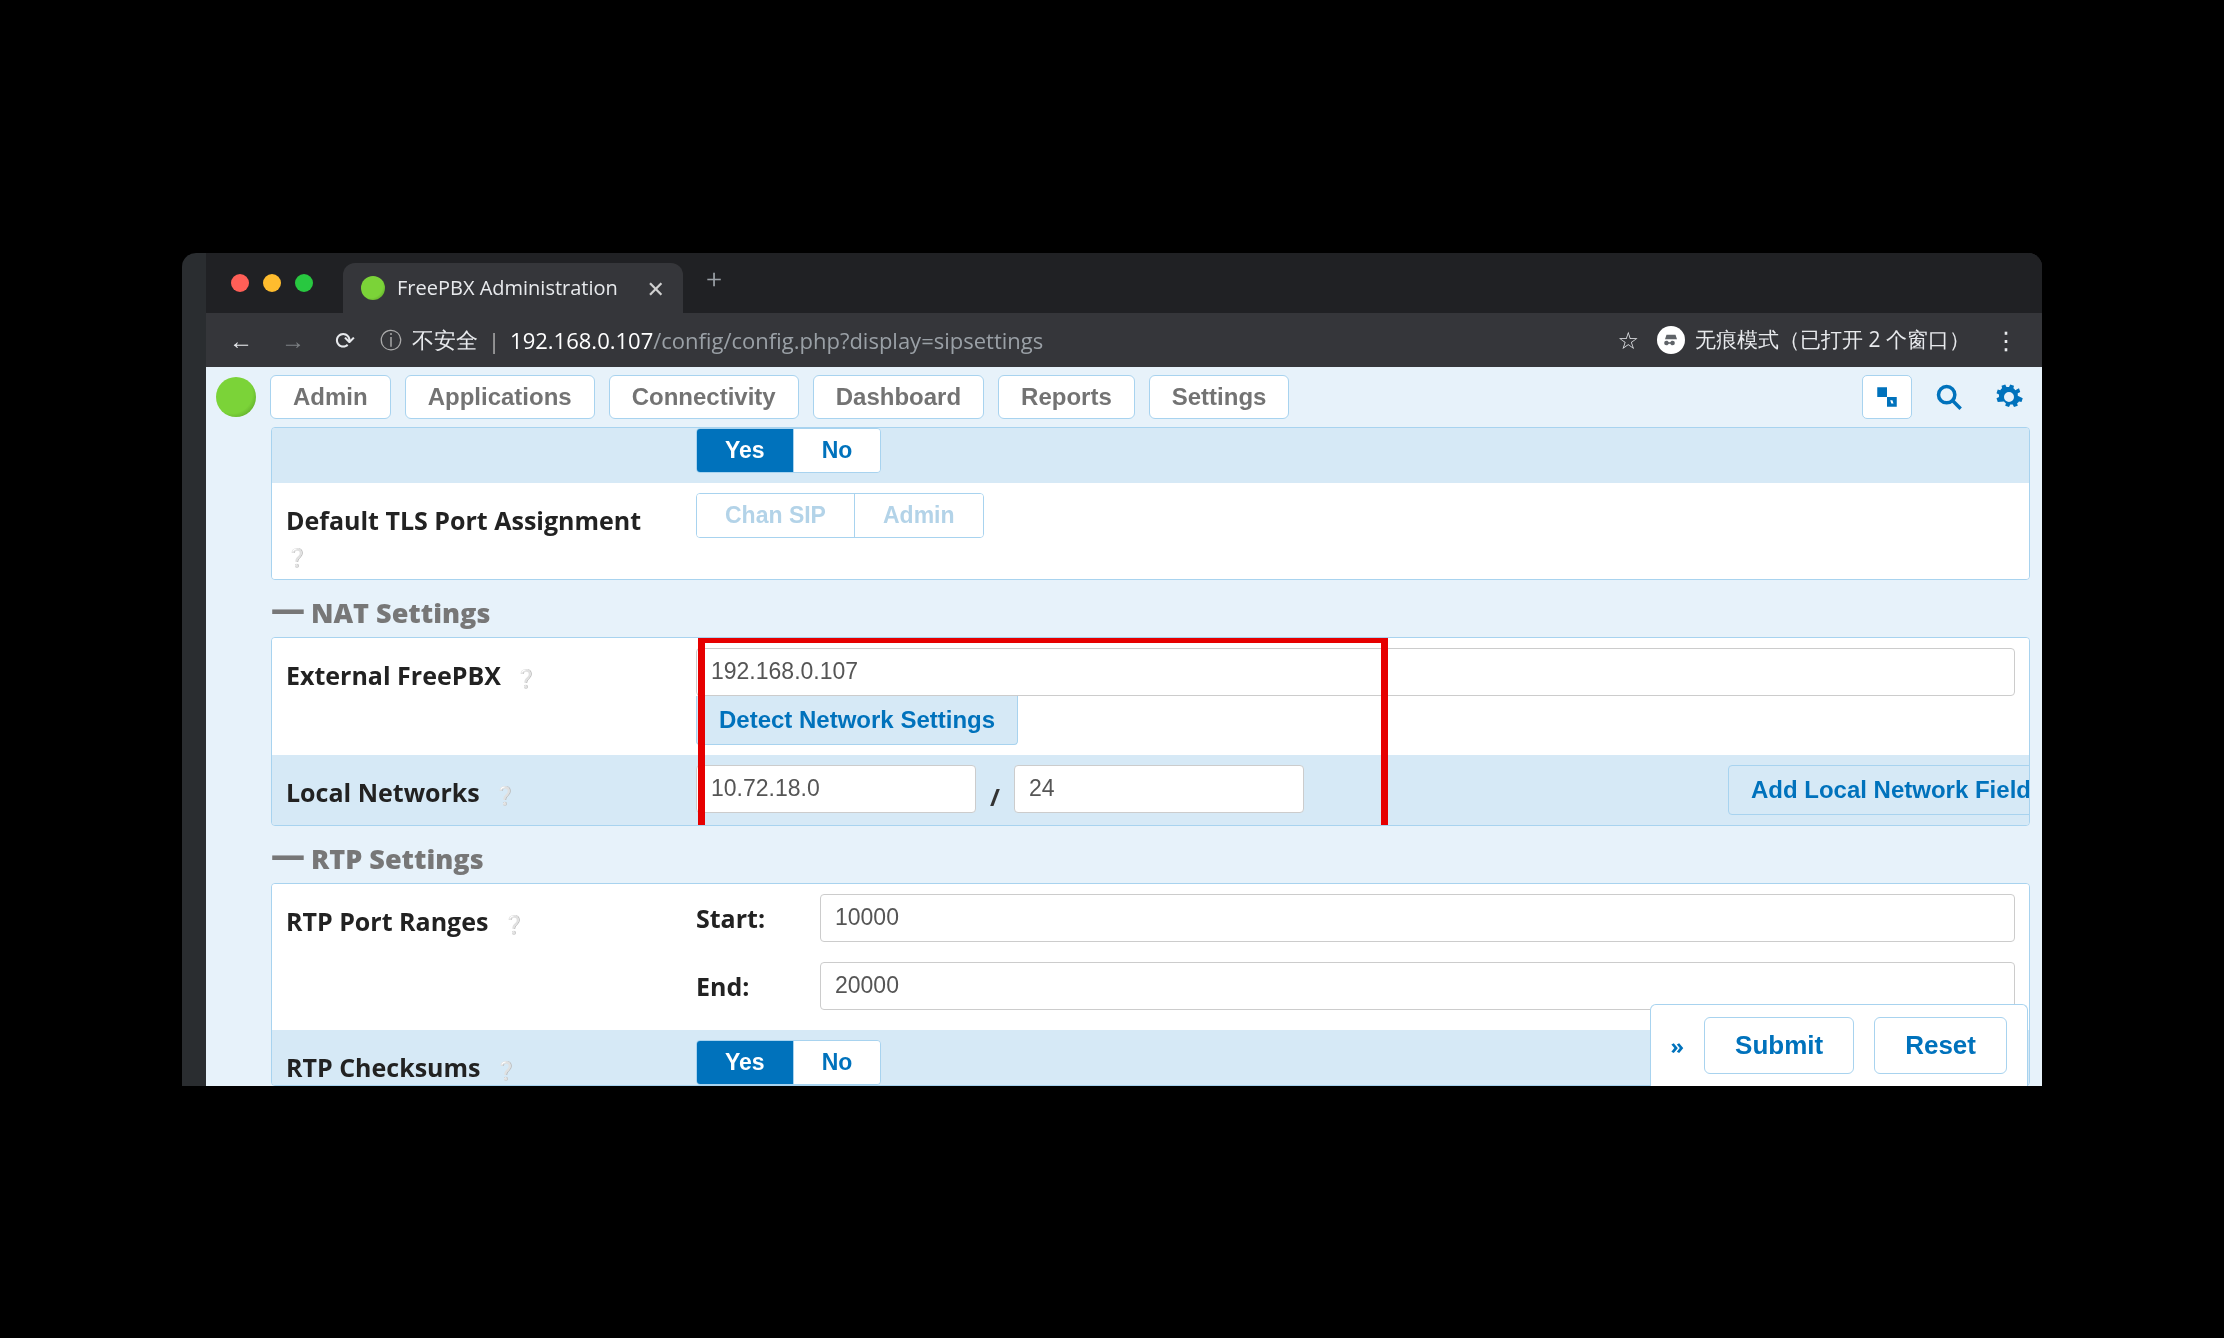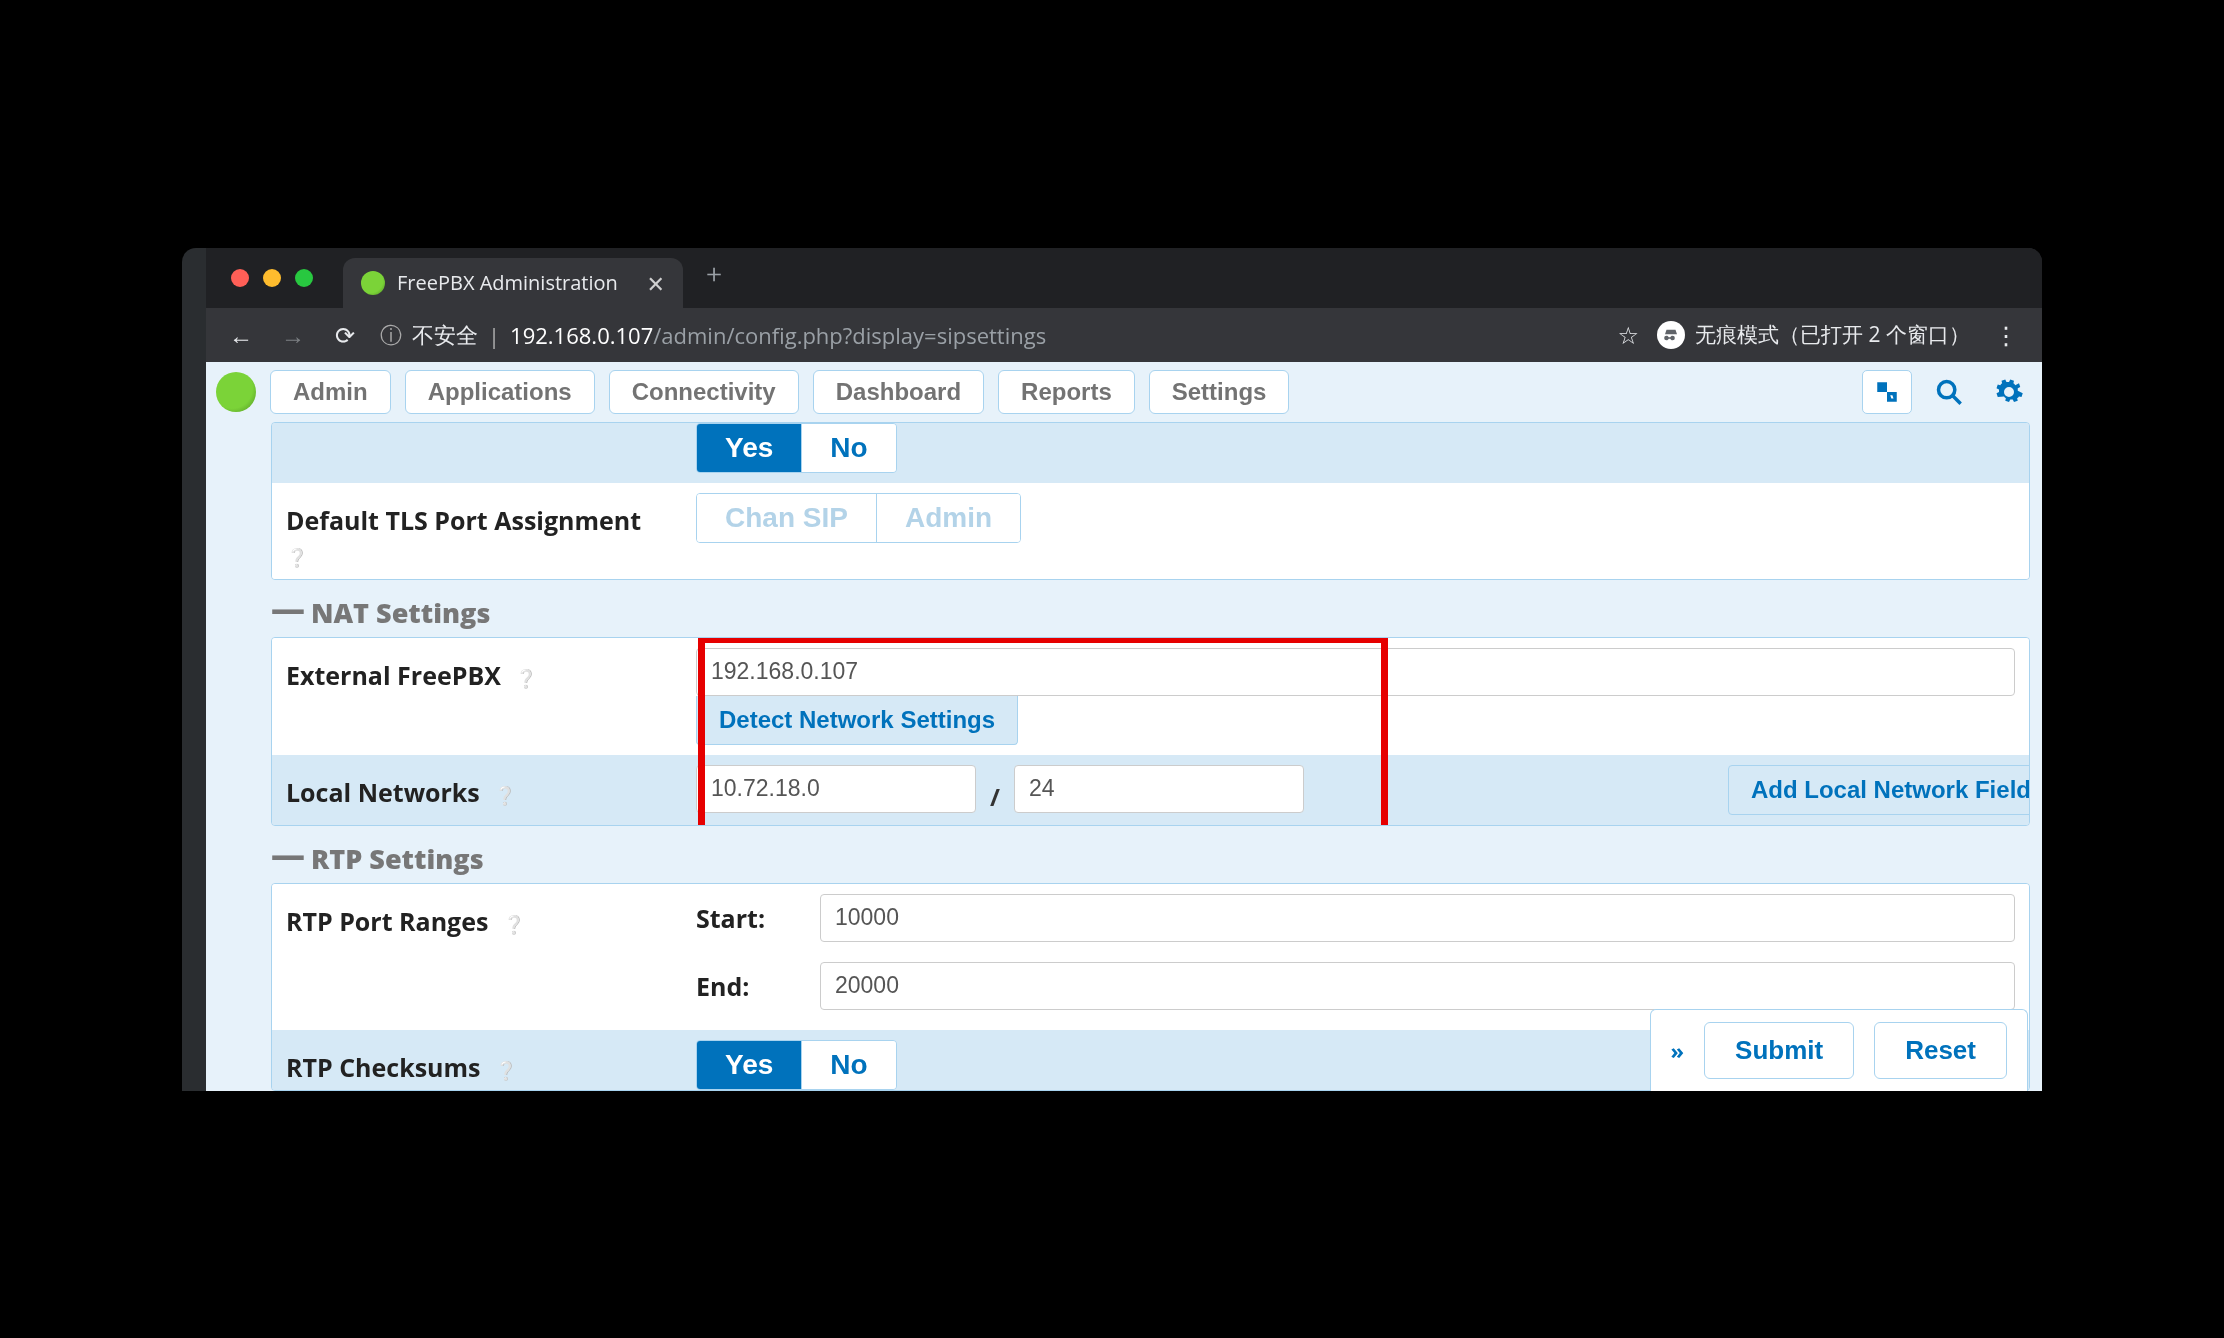--- a/index.html
+++ b/index.html
@@ -154,21 +154,21 @@
   }
   .form-label .help {
     color:#2a94d6; font-size: 18px; font-weight:700; margin-top:6px;
   }
   .form-label .inline-help { margin-left:8px; }
   .form-ctrl { flex:1; display:flex; flex-direction:column; gap:10px; }
 
   .toggle-group { display:flex; border:1px solid #a8d3ef; border-radius:4px; overflow:hidden; width:max-content; }
   .toggle-btn {
     padding: 8px 28px;
-    font-size: 28px;
+    font-size: 23px;
     font-weight:700;
     color:#0072bc;
     background:#fff;
     border:none;
     cursor:pointer;
   }
   .toggle-btn.active { background:#0072bc; color:#fff; }
   .toggle-btn + .toggle-btn { border-left:1px solid #a8d3ef; }
   .toggle-btn.muted { color:#b3d3e8; }
 
@@ -279,21 +279,21 @@
 
   <div class="addr-bar">
     <span class="nav-ico">←</span>
     <span class="nav-ico dim">→</span>
     <span class="nav-ico">⟳</span>
     <div class="url-box">
       <span>ⓘ</span>
       <span class="url-sec-label">不安全</span>
       <span>|</span>
       <span class="url-path">
-        <span class="host">192.168.0.107</span><span class="rest">/admin/config.php?display=sipsettings</span>
+        <span class="host">192.168.0.107</span><span class="rest">/config/config.php?display=sipsettings</span>
       </span>
     </div>
     <span class="star">☆</span>
     <div class="incog">
       <div class="incog-icon">
         <svg width="18" height="14" viewBox="0 0 24 18">
             <path fill="#5f6368" d="M4 8h16l-2-6H6L4 8zm2 2c-2 0-3 1-3 3s1 3 3 3c1.5 0 2.5-.8 3-2h2c.5 1.2 1.5 2 3 2 2 0 3-1 3-3s-1-3-3-3c-1.5 0-2.5.8-3 2h-2c-.5-1.2-1.5-2-3-2z"></path>
           </svg>
       </div>
       <span>无痕模式（已打开 2 个窗口）</span>

